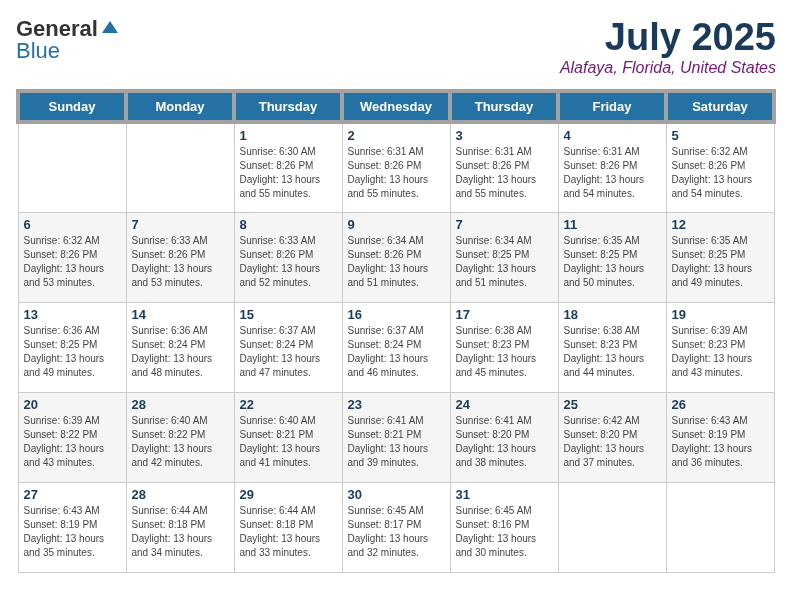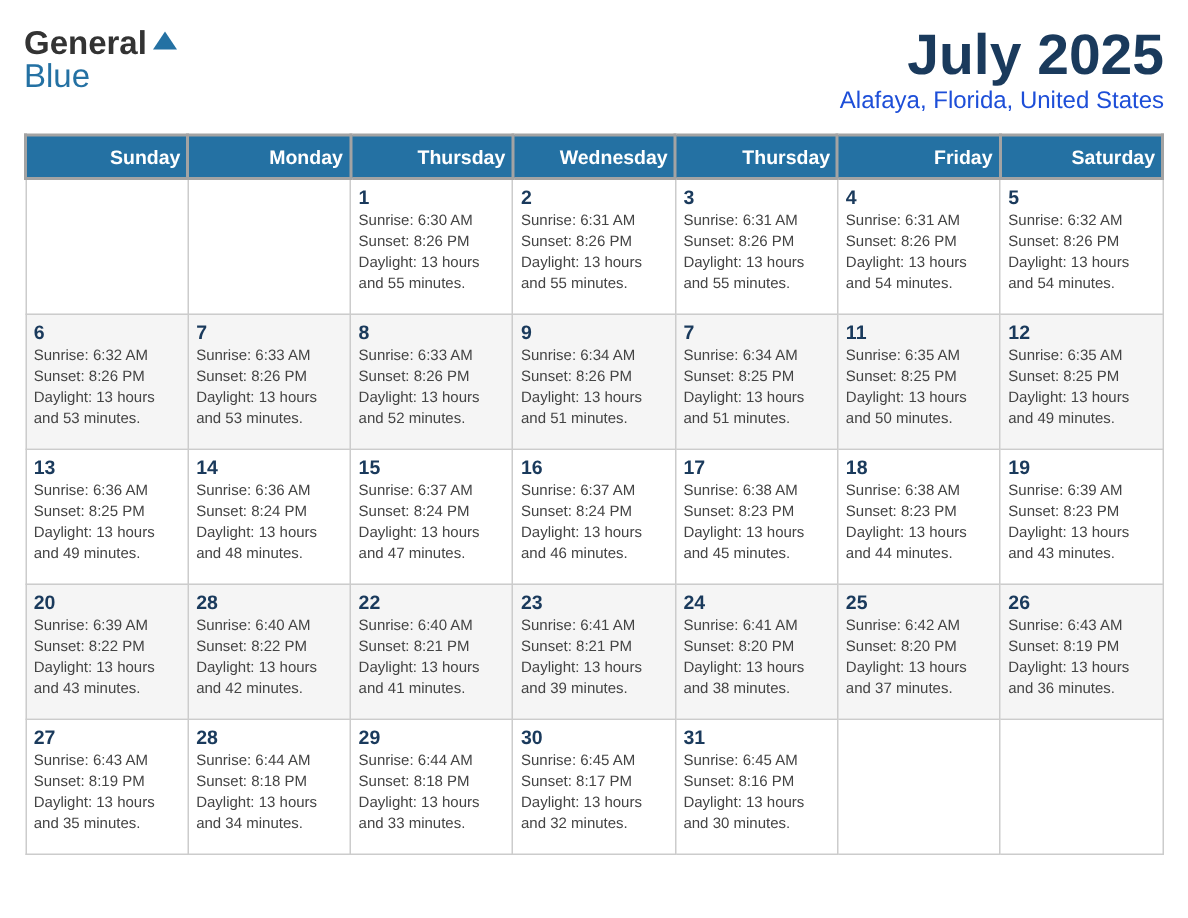--- a/index.html
+++ b/index.html
@@ -43,34 +43,35 @@
     .title-block {
       text-align: right;
     }
     .month-title {
       font-size: 38px;
       font-weight: bold;
       color: #1a3a5c;
     }
     .location-title {
       font-size: 16px;
-      color: #1d4ed8;
+      color: #701a75;
+      font-style: italic;
     }
     table {
       width: 100%;
       border-collapse: collapse;
       table-layout: fixed;
     }
     thead tr th {
       background-color: #2471a3;
       color: white;
       font-size: 13px;
       padding: 6px 4px;
-      text-align: right;
-      border: 2px solid #a3a3a3;
+      text-align: center;
+      border: 4px solid #a3a3a3;
     }
     td {
       vertical-align: top;
       border: 1px solid #ccc;
       padding: 4px 5px;
       font-size: 10.5px;
       color: #333;
       height: 90px;
     }
     .day-num {

